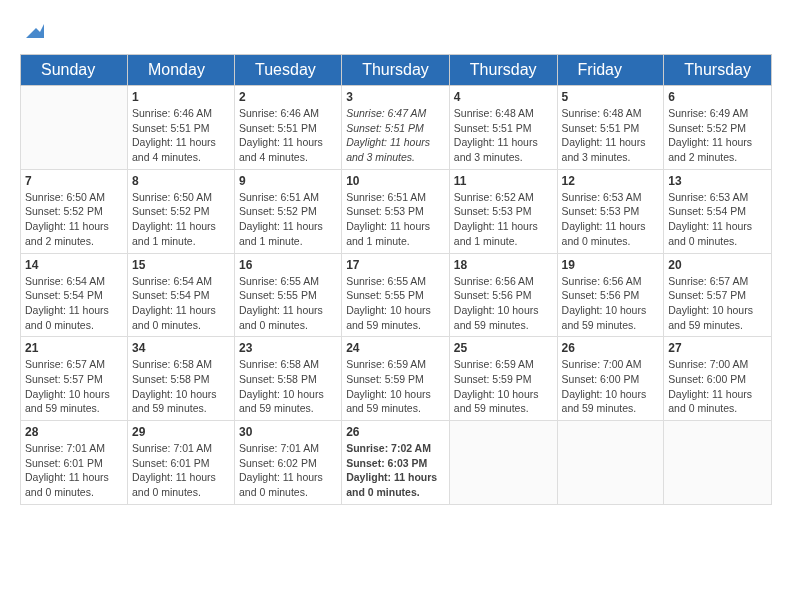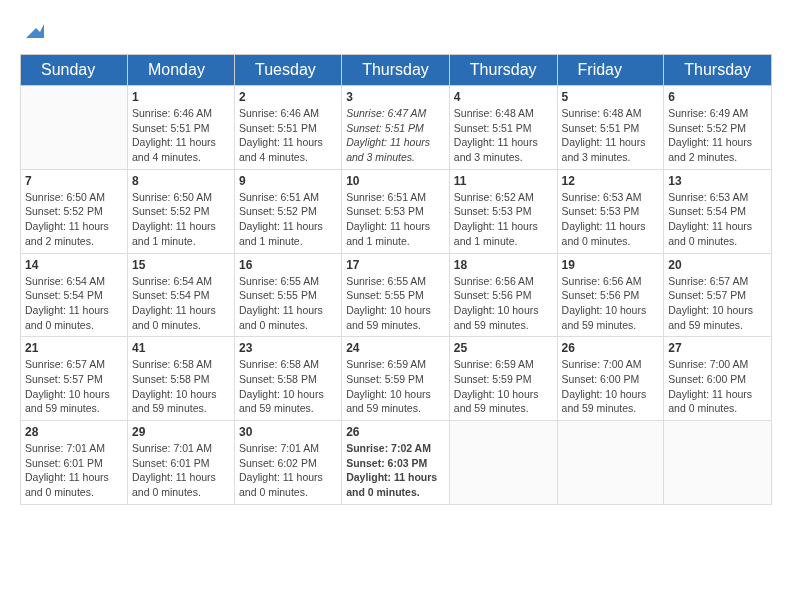--- a/index.html
+++ b/index.html
@@ -258,21 +258,21 @@
       </tr>
       <tr>
         <td>
           <div class="day-number">21</div>
           <div class="day-info" style="white-space: pre-line;">Sunrise: 6:57 AM
 Sunset: 5:57 PM
 Daylight: 10 hours
 and 59 minutes.</div>
         </td>
         <td>
-          <div class="day-number">41</div>
+          <div class="day-number">34</div>
           <div class="day-info" style="white-space: pre-line;">Sunrise: 6:58 AM
 Sunset: 5:58 PM
 Daylight: 10 hours
 and 59 minutes.</div>
         </td>
         <td>
           <div class="day-number">23</div>
           <div class="day-info" style="white-space: pre-line;">Sunrise: 6:58 AM
 Sunset: 5:58 PM
 Daylight: 10 hours

